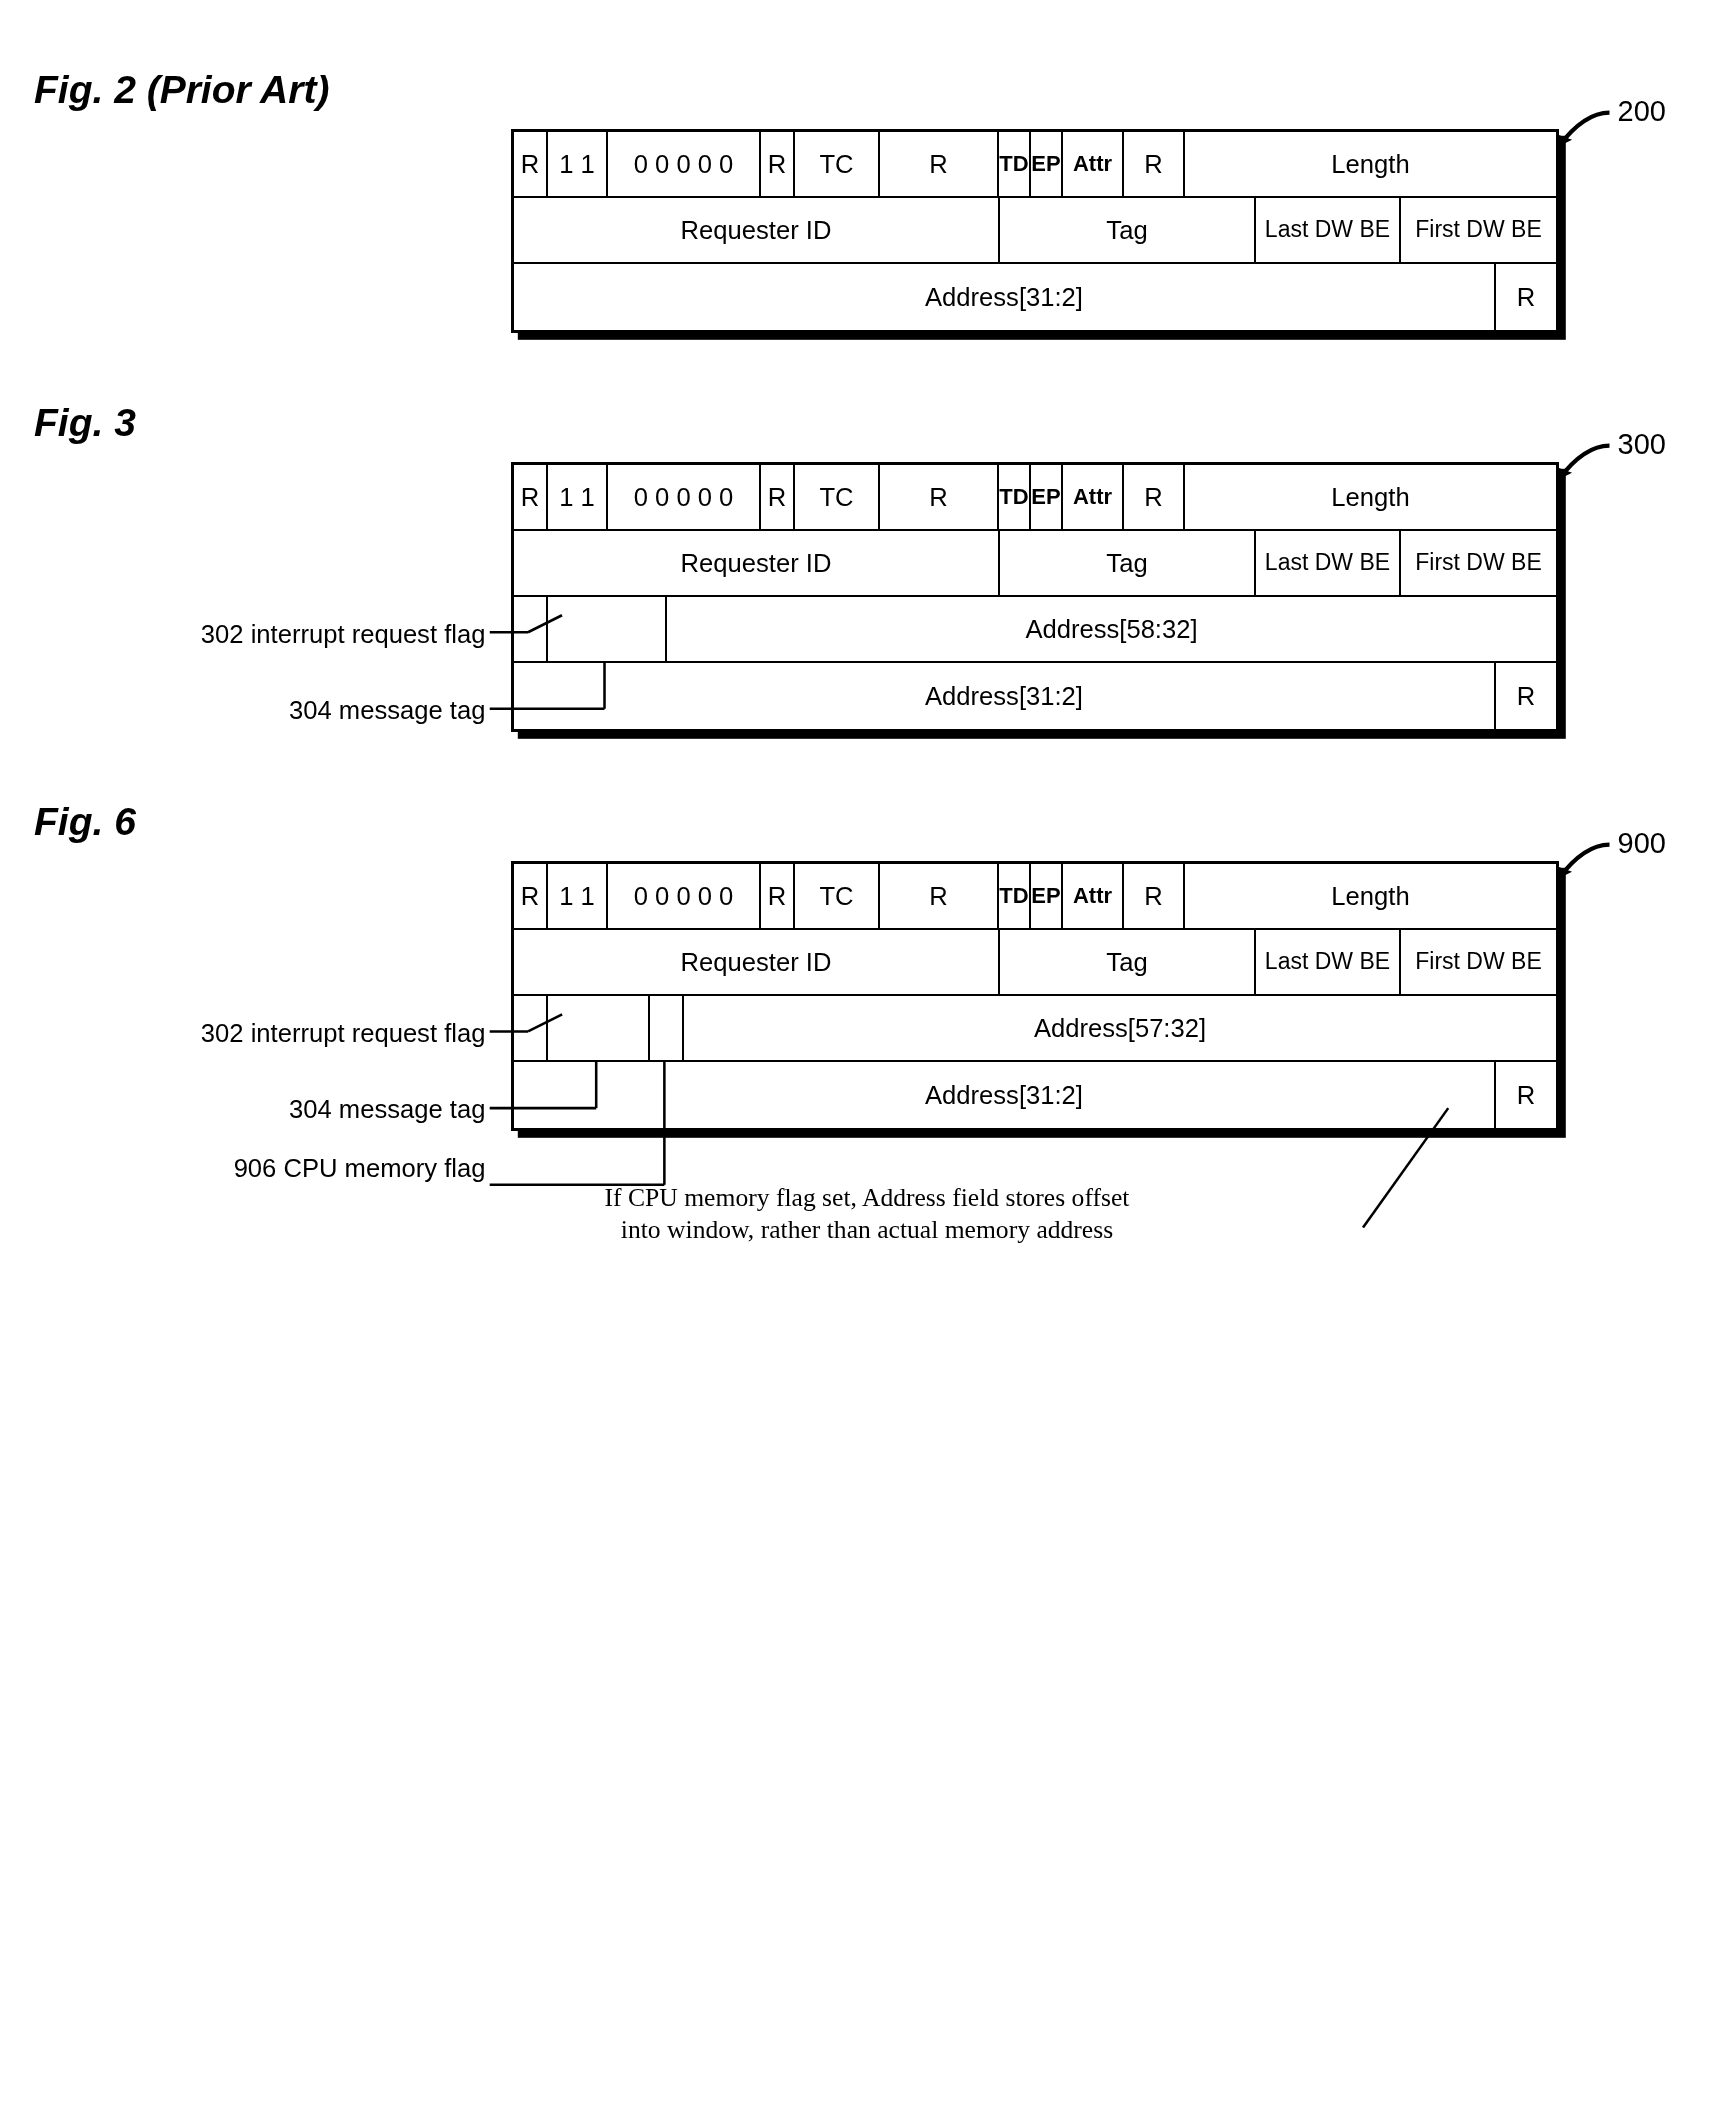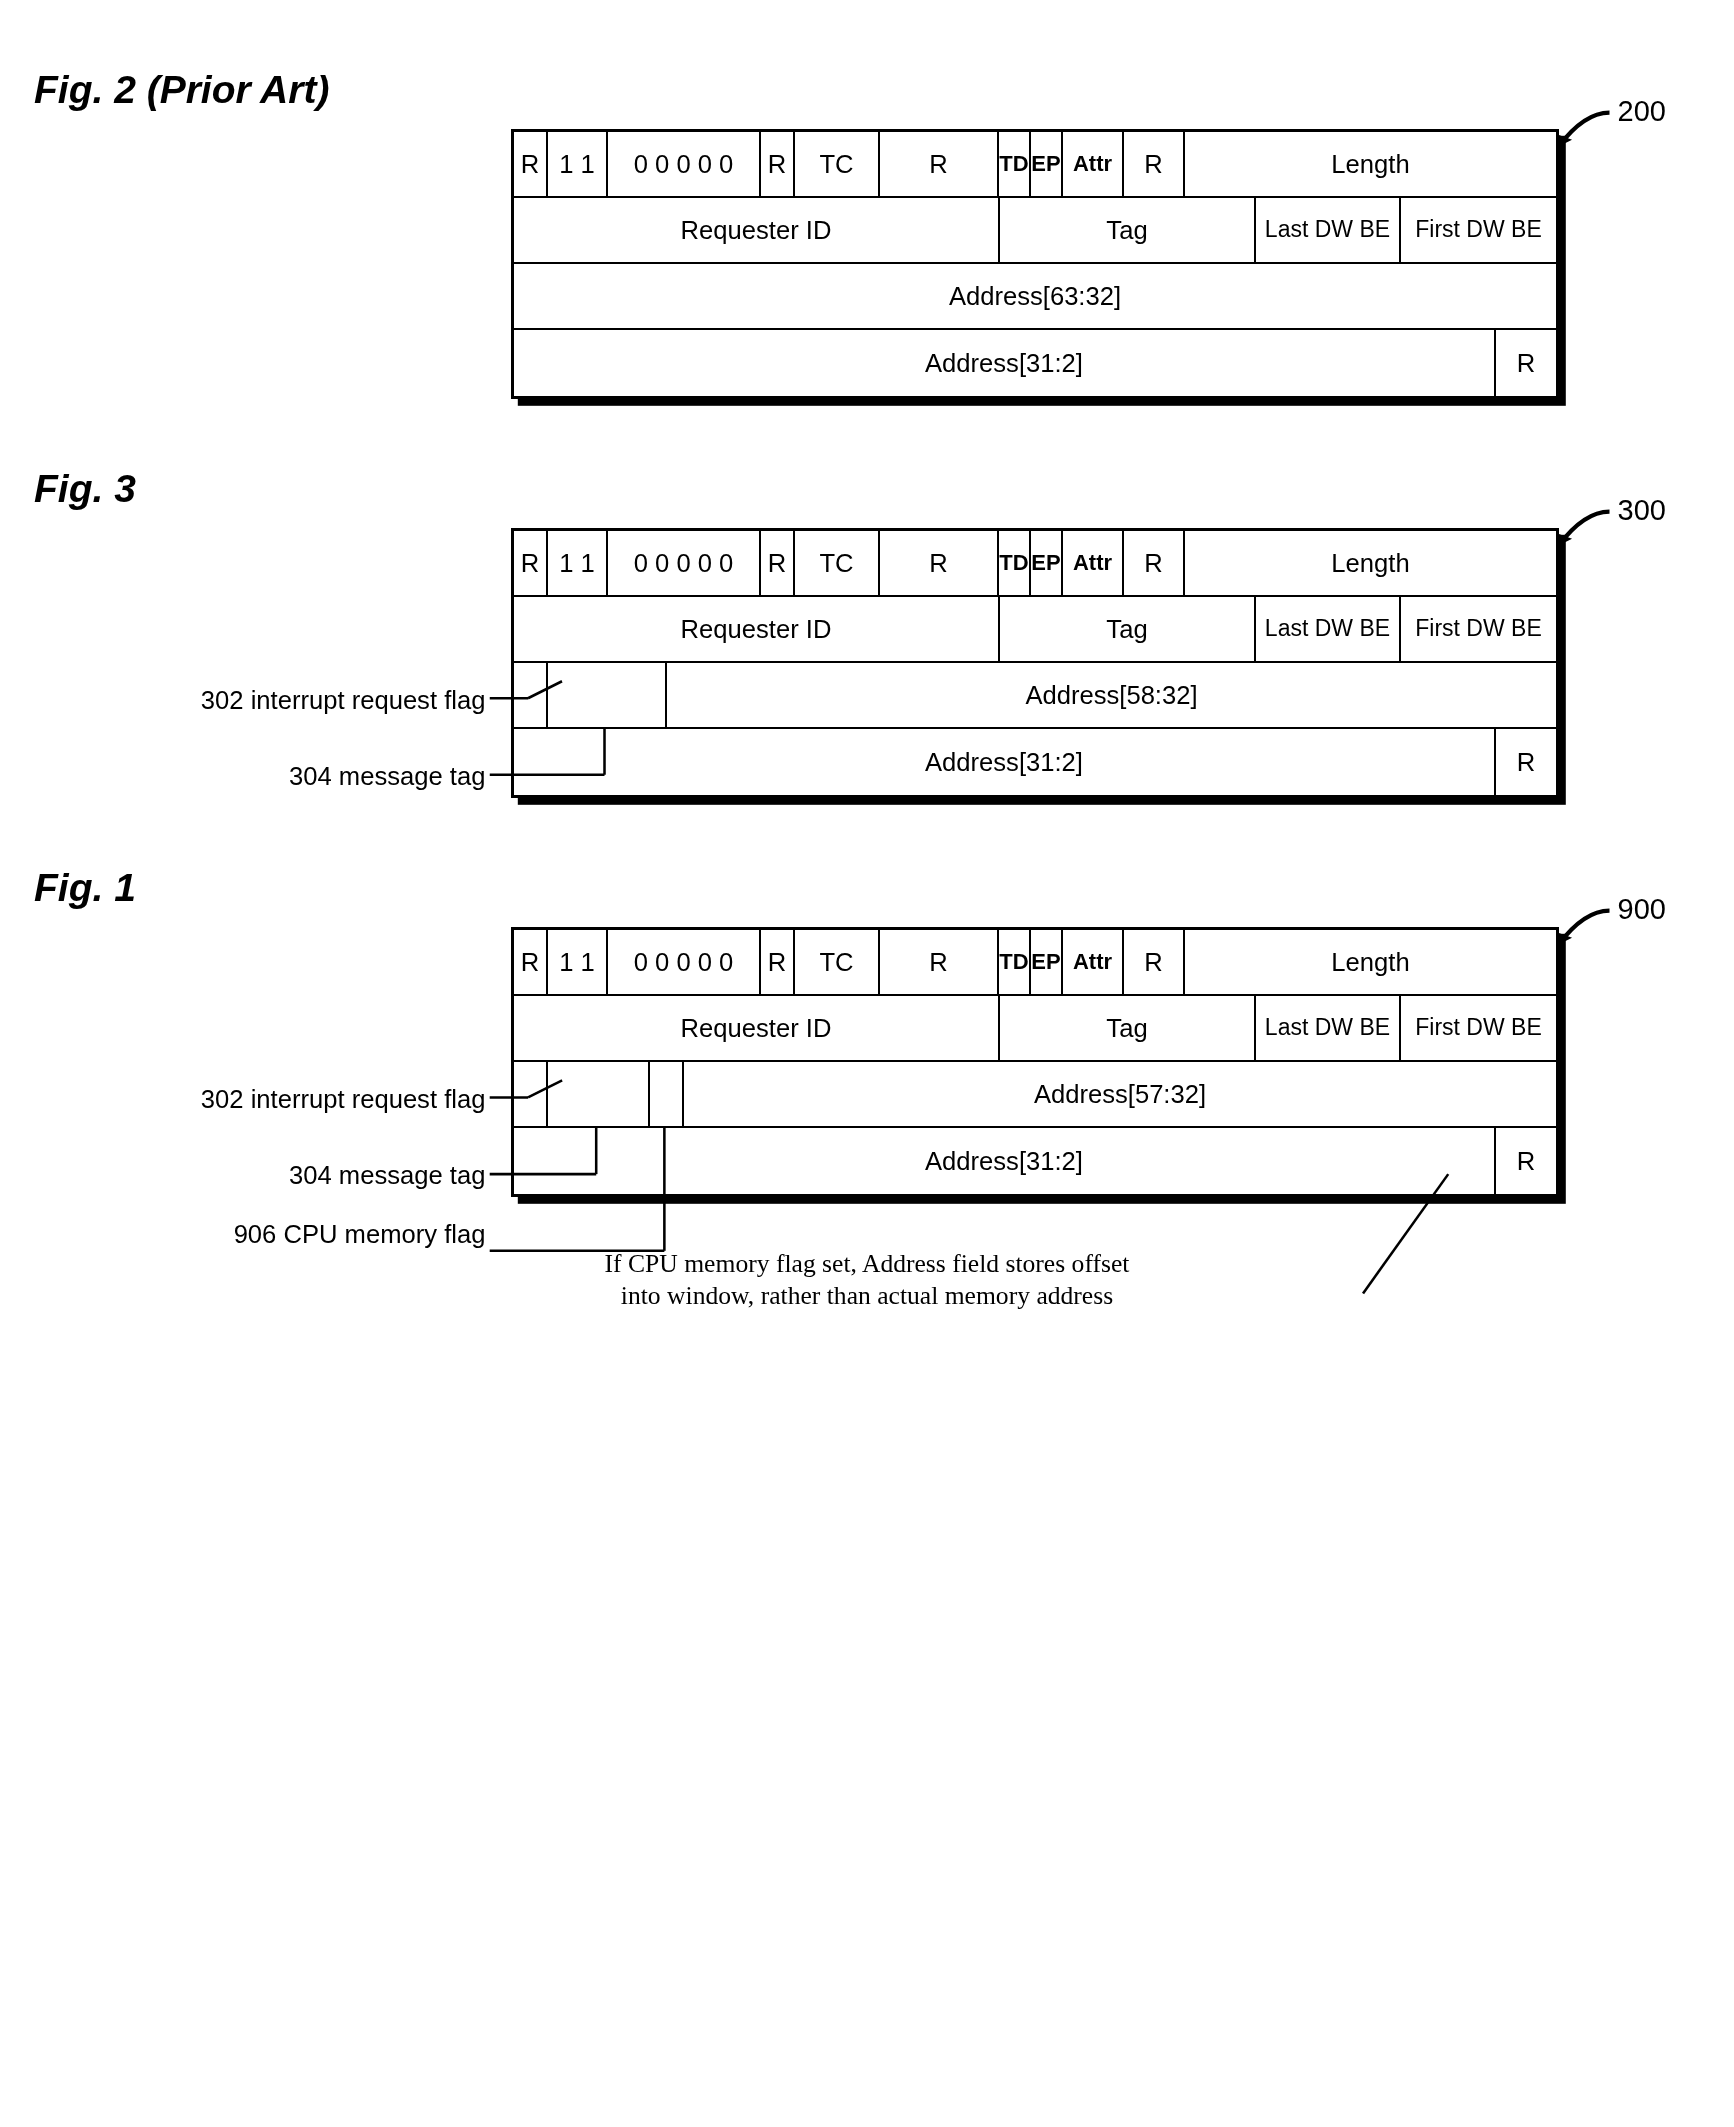--- a/index.html
+++ b/index.html
@@ -116,23 +116,20 @@
         <div class="cell" style="flex:1">Length</div>
       </div>
 
       <div class="row">
         <div class="cell" style="width:486px">Requester ID</div>
         <div class="cell" style="width:256px">Tag</div>
         <div class="cell twoline" style="width:145px">Last DW BE</div>
         <div class="cell twoline" style="flex:1">First DW BE</div>
       </div>
 
-      <div class="row">
-        <div class="cell" style="flex:1">Address[63:32]</div>
-      </div>
 
       <div class="row">
         <div class="cell" style="flex:1">Address[31:2]</div>
         <div class="cell" style="width:60px">R</div>
       </div>
     </div>
   </div>
 </div>
 
 <div class="fig-title">Fig. 3</div>
@@ -182,21 +179,21 @@
     </div>
     <svg class="lines" width="170" height="298" viewBox="0 0 200 350">
       <line x1="-25" y1="200" x2="20" y2="200" stroke="#000" stroke-width="3"></line>
       <line x1="20" y1="200" x2="60" y2="180" stroke="#000" stroke-width="3"></line>
       <line x1="-25" y1="290" x2="110" y2="290" stroke="#000" stroke-width="3"></line>
       <line x1="110" y1="290" x2="110" y2="235" stroke="#000" stroke-width="3"></line>
     </svg>
   </div>
 </div>
 
-<div class="fig-title">Fig. 1</div>
+<div class="fig-title">Fig. 6</div>
 <div class="block" style="margin-bottom:17px">
   <div class="refnum-wrap">
     <svg width="68" height="51" viewBox="0 0 80 60">
         <path d="M70 10 Q40 10 10 50" stroke="#000" stroke-width="5" fill="none"></path>
         <path d="M10 50 L4 34 L26 42 Z" fill="#000"></path>
       </svg>
     <span>900</span>
   </div>
   <div class="packet-wrap">
     <div class="packet">

